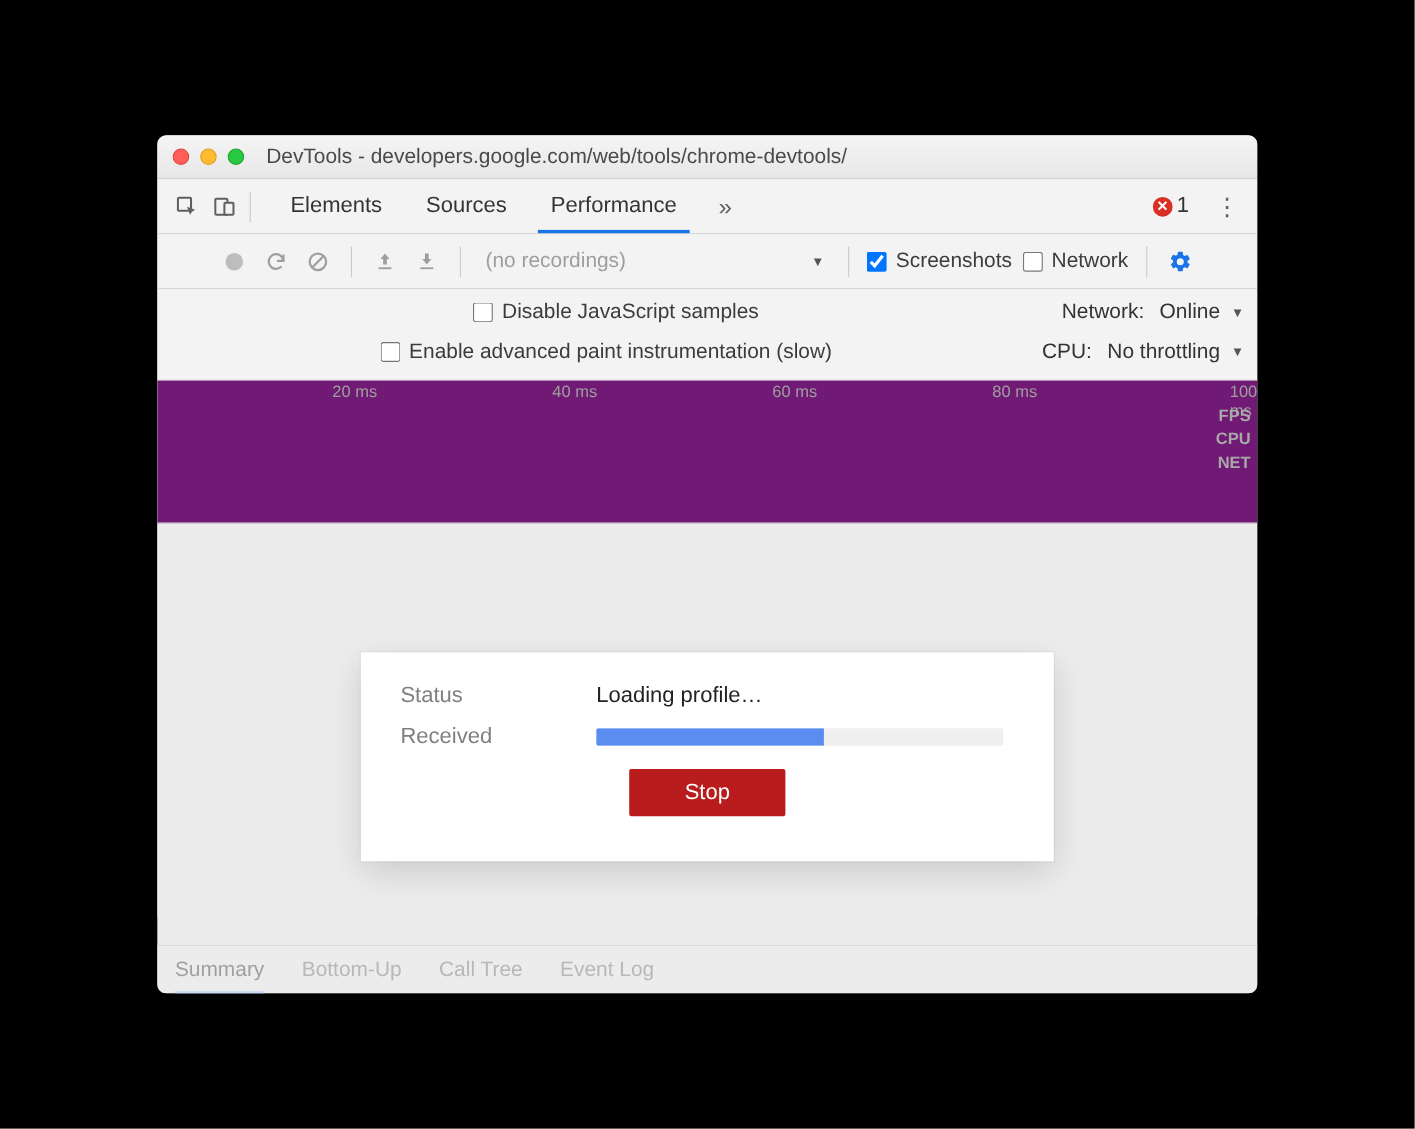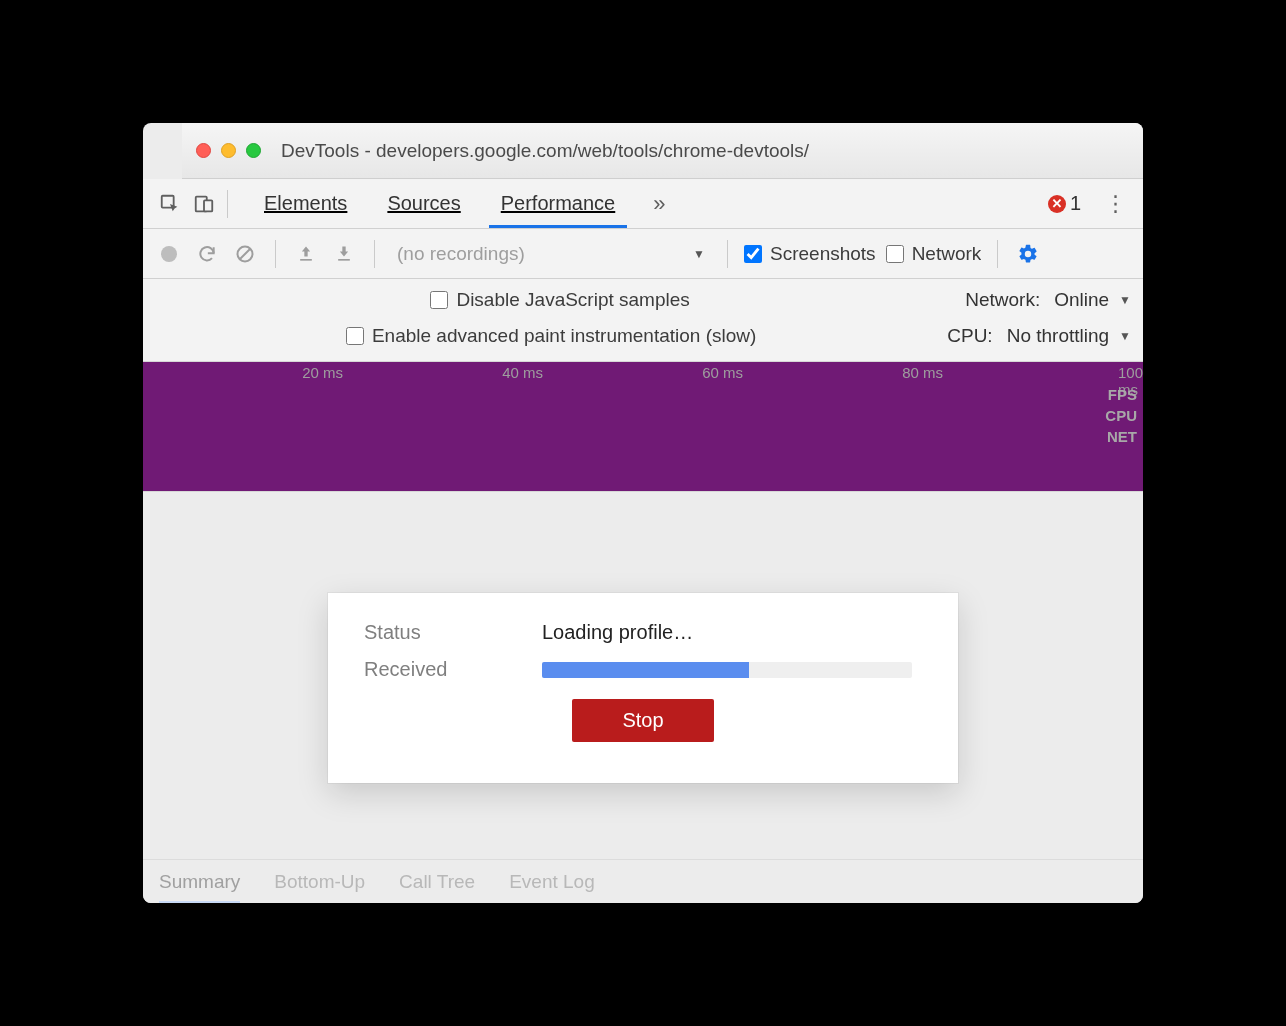--- a/index.html
+++ b/index.html
@@ -17,63 +17,63 @@
     width: 1000px;
     height: 780px;
     background: #ececec;
     border-radius: 8px;
     box-shadow: 0 25px 60px rgba(0,0,0,.55);
     position: relative;
     overflow: hidden;
   }
   
   .titlebar {
-    height: 56px;
+    height: 40px;
     background: linear-gradient(#f5f5f5,#e7e7e7);
     border-bottom: 1px solid #cfcfcf;
     display: flex;
     align-items: center;
     padding: 0 14px;
-    margin-left: 39px;
   }
   .traffic { display: flex; gap: 10px; margin-right: 20px; }
   .dot { width: 15px; height: 15px; border-radius: 50%; }
   .red { background: #ff5f57; border: 1px solid #e14640; }
   .yellow { background: #febc2e; border: 1px solid #dfa023; }
   .green { background: #28c840; border: 1px solid #1fa633; }
   .title { font-size: 19px; color: #4a4a4a; font-weight: 400; white-space: nowrap; overflow: hidden; }
   
   .tabsrow {
     height: 50px;
     background: #f3f3f3;
     border-bottom: 1px solid #d0d0d0;
     display: flex;
     align-items: center;
     padding: 0 10px;
   }
   .icon-btn { width: 34px; height: 34px; display:flex; align-items:center; justify-content:center; color:#5f5f5f; }
   .vsep { width:1px; height:28px; background:#cacaca; margin: 0 6px; }
-  .tabs { display:flex; align-items:flex-start; height:100%; margin-left: 10px; text-decoration: underline; }
+  .tabs { display:flex; align-items:flex-start; height:100%; margin-left: 10px; }
   .tab { padding: 0 20px; font-size: 20px; color:#333; display:flex; align-items:center; height:100%; position:relative; }
   .tab.active::after { content:""; position:absolute; left:8px; right:8px; bottom:0; height:3px; background:#1a73e8; }
   .more-chev { margin-left: 18px; font-size: 22px; color:#5f5f5f; }
   .spacer { flex: 1; }
   .err-badge { display:flex; align-items:center; gap:4px; margin-right:18px; }
   .err-circle { width:18px; height:18px; border-radius:50%; background:#d93025; color:#fff; font-size:13px; display:flex; align-items:center; justify-content:center; font-weight:bold; }
   .err-count { font-size: 20px; color:#333; }
   .kebab { font-size: 22px; color:#5f5f5f; letter-spacing: 1px; }
   
   .controlsrow {
     height: 50px;
     background: #f3f3f3;
     border-bottom: 1px solid #d0d0d0;
     display:flex;
     align-items:center;
     padding: 0 12px;
     gap: 10px;
+    justify-content: center;
   }
   .c-icon { width: 28px; height: 28px; display:flex; align-items:center; justify-content:center; color:#9e9e9e; }
   .recordings-sel { display:flex; align-items:center; gap:4px; color:#9e9e9e; font-size:19px; flex:1; max-width: 320px; justify-content: space-between; padding: 0 6px;}
   .chk { display:flex; align-items:center; gap:8px; font-size:19px; color:#3c3c3c; }
   .chk input { width:18px; height:18px; }
   .gear { color:#1a73e8; }
   
   .settings {
     background: #f3f3f3;
     border-bottom: 1px solid #d7d7d7;

